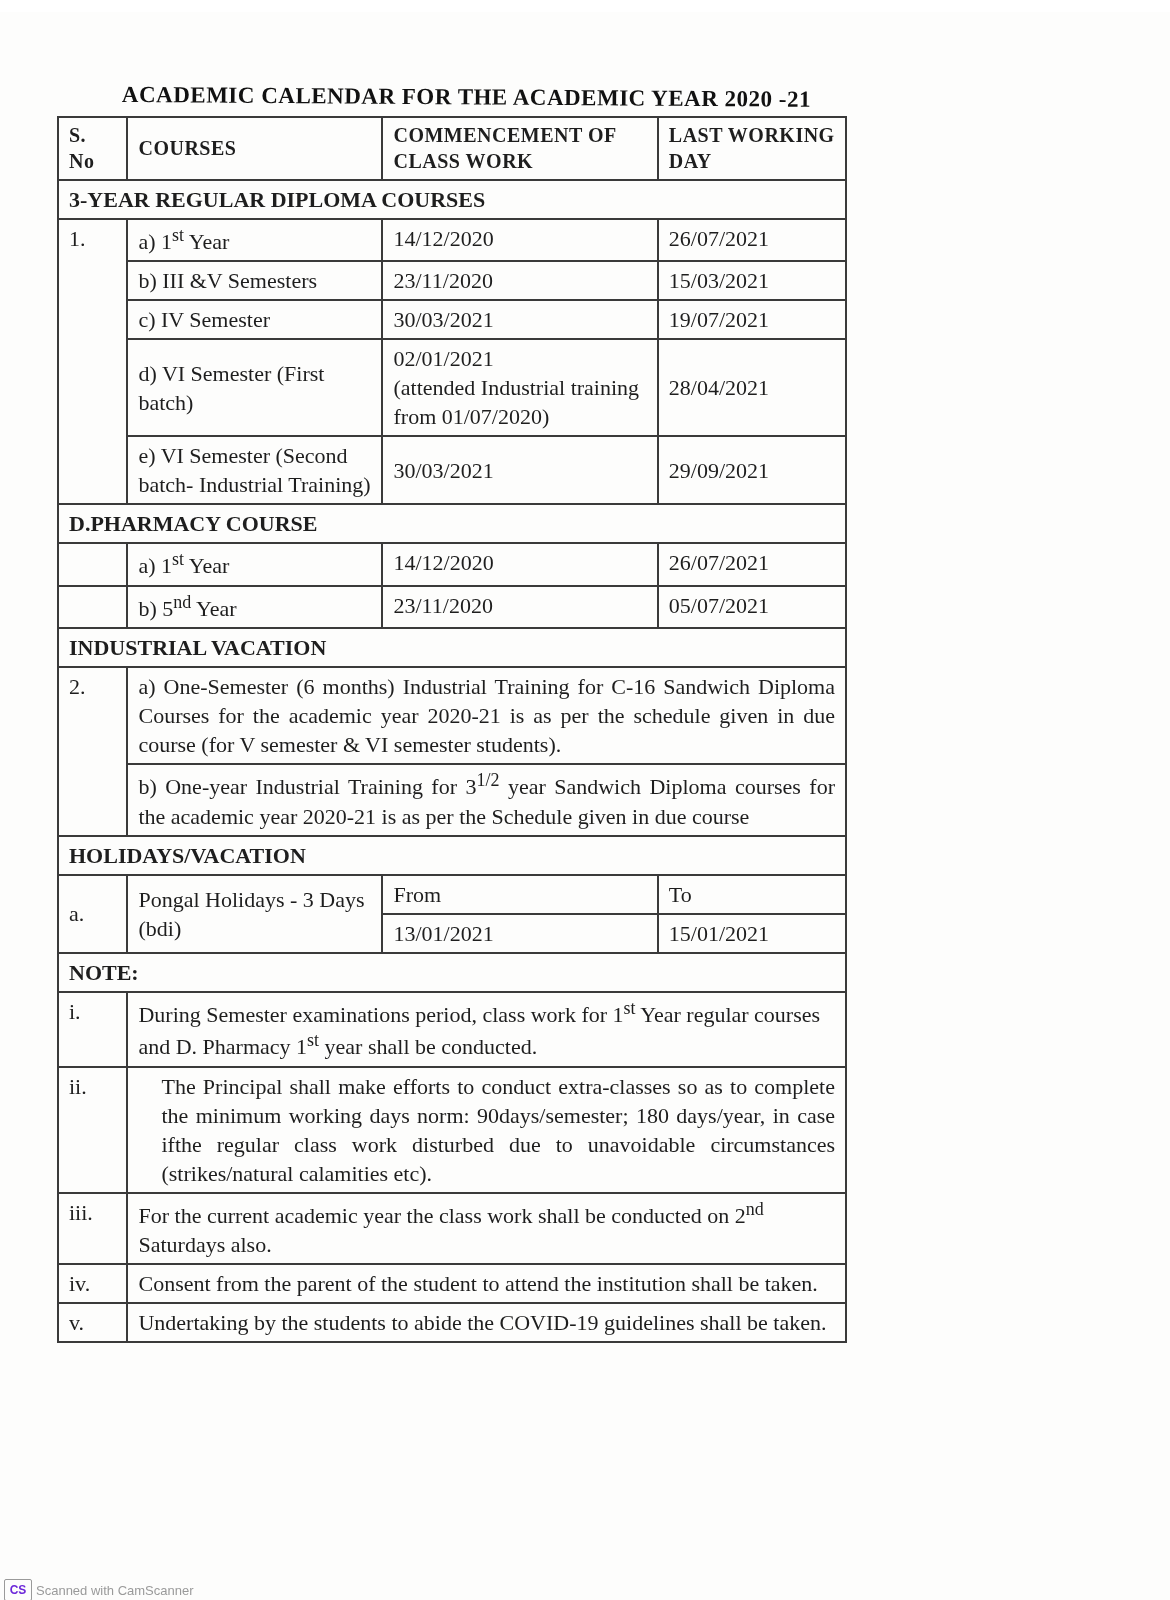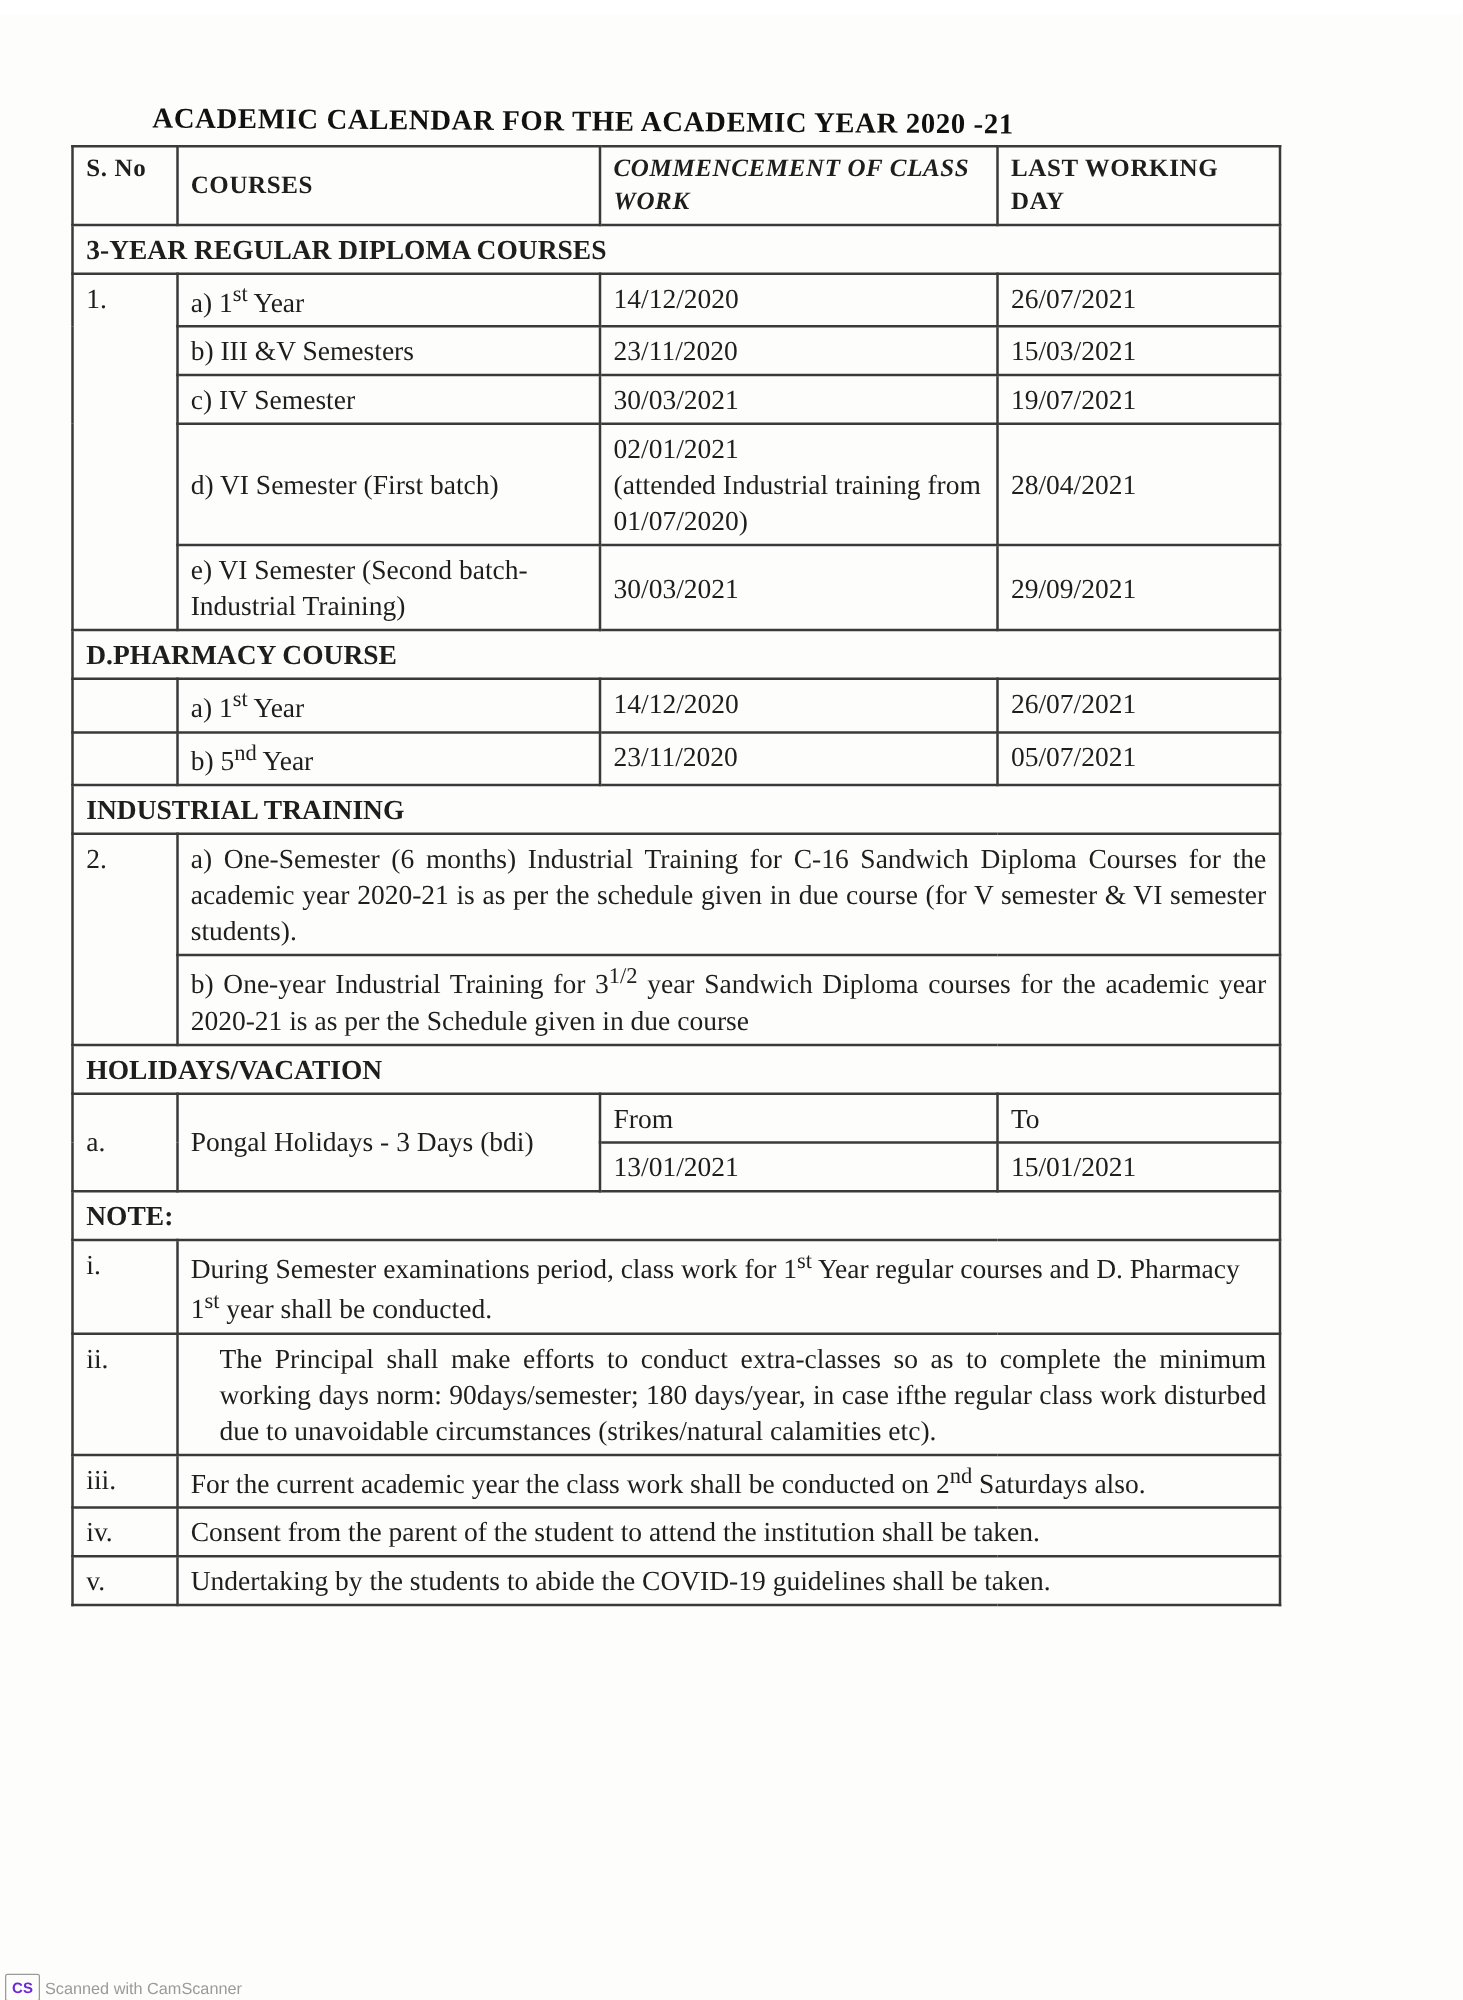--- a/index.html
+++ b/index.html
@@ -6,29 +6,29 @@
     body {
       width:1170px; height:1600px; background:#ffffff; position:relative; overflow:hidden;
       font-family:"Liberation Serif", serif; color:#1e1e1e;
     }
     .page { position:absolute; left:0; top:12px; width:1170px; height:1600px; background:#fdfdfc; }
     .title {
       position:absolute; left:122px; top:70px; font-size:23px; font-weight:bold;
       letter-spacing:0.5px; transform:rotate(0.4deg); transform-origin:left top; color:#111;
     }
     table.cal {
-      position:absolute; left:57px; top:104px; width:968px;
+      position:absolute; left:57px; top:104px; width:790px;
       border-collapse:collapse; font-size:22px; line-height:1.32;
     }
     table.cal td {
       border:2px solid #3a3a3a; padding:4px 10px; vertical-align:top;
     }
     td.sno { width:60px; }
     td.course { width:310px; }
-    td.comm { width:290px;font-style:italic; }
+    td.comm { width:290px; }
     td.last { width:200px; }
     td.section { font-weight:bold; padding:6px 10px; }
     .hdr { font-weight:bold; font-size:20px; letter-spacing:0.5px; }
     .mid { vertical-align:middle !important; }
     sup { font-size:18px; }
     .footer {
       position:absolute; left:4px; top:1567px; font-family:"Liberation Sans", sans-serif;
       font-size:13px; color:#9a9a9a; display:flex; align-items:center; gap:4px;
     }
     .cs-icon {
@@ -94,21 +94,21 @@
       <td>26/07/2021</td>
     </tr>
     <tr>
       <td class="sno"></td>
       <td><span>b) 5</span><sup>nd</sup><span>  Year</span></td>
       <td>23/11/2020</td>
       <td>05/07/2021</td>
     </tr>
 
     <tr>
-      <td colspan="4" class="section">INDUSTRIAL TRAINING</td>
+      <td colspan="4" class="section">INDUSTRIAL VACATION</td>
     </tr>
     <tr>
       <td class="sno" rowspan="2">2.</td>
       <td colspan="3" style="text-align:justify;">a) One-Semester (6 months) Industrial Training for C-16 Sandwich Diploma Courses for the academic year 2020-21 is as per the schedule given in due course (for V semester &amp; VI semester students).</td>
     </tr>
     <tr>
       <td colspan="3" style="text-align:justify;"><span>b) One-year Industrial   Training for 3</span><sup>1/2</sup><span> year Sandwich Diploma courses for the academic year   2020-21 is as per the Schedule given in due course</span></td>
     </tr>
 
     <tr>

